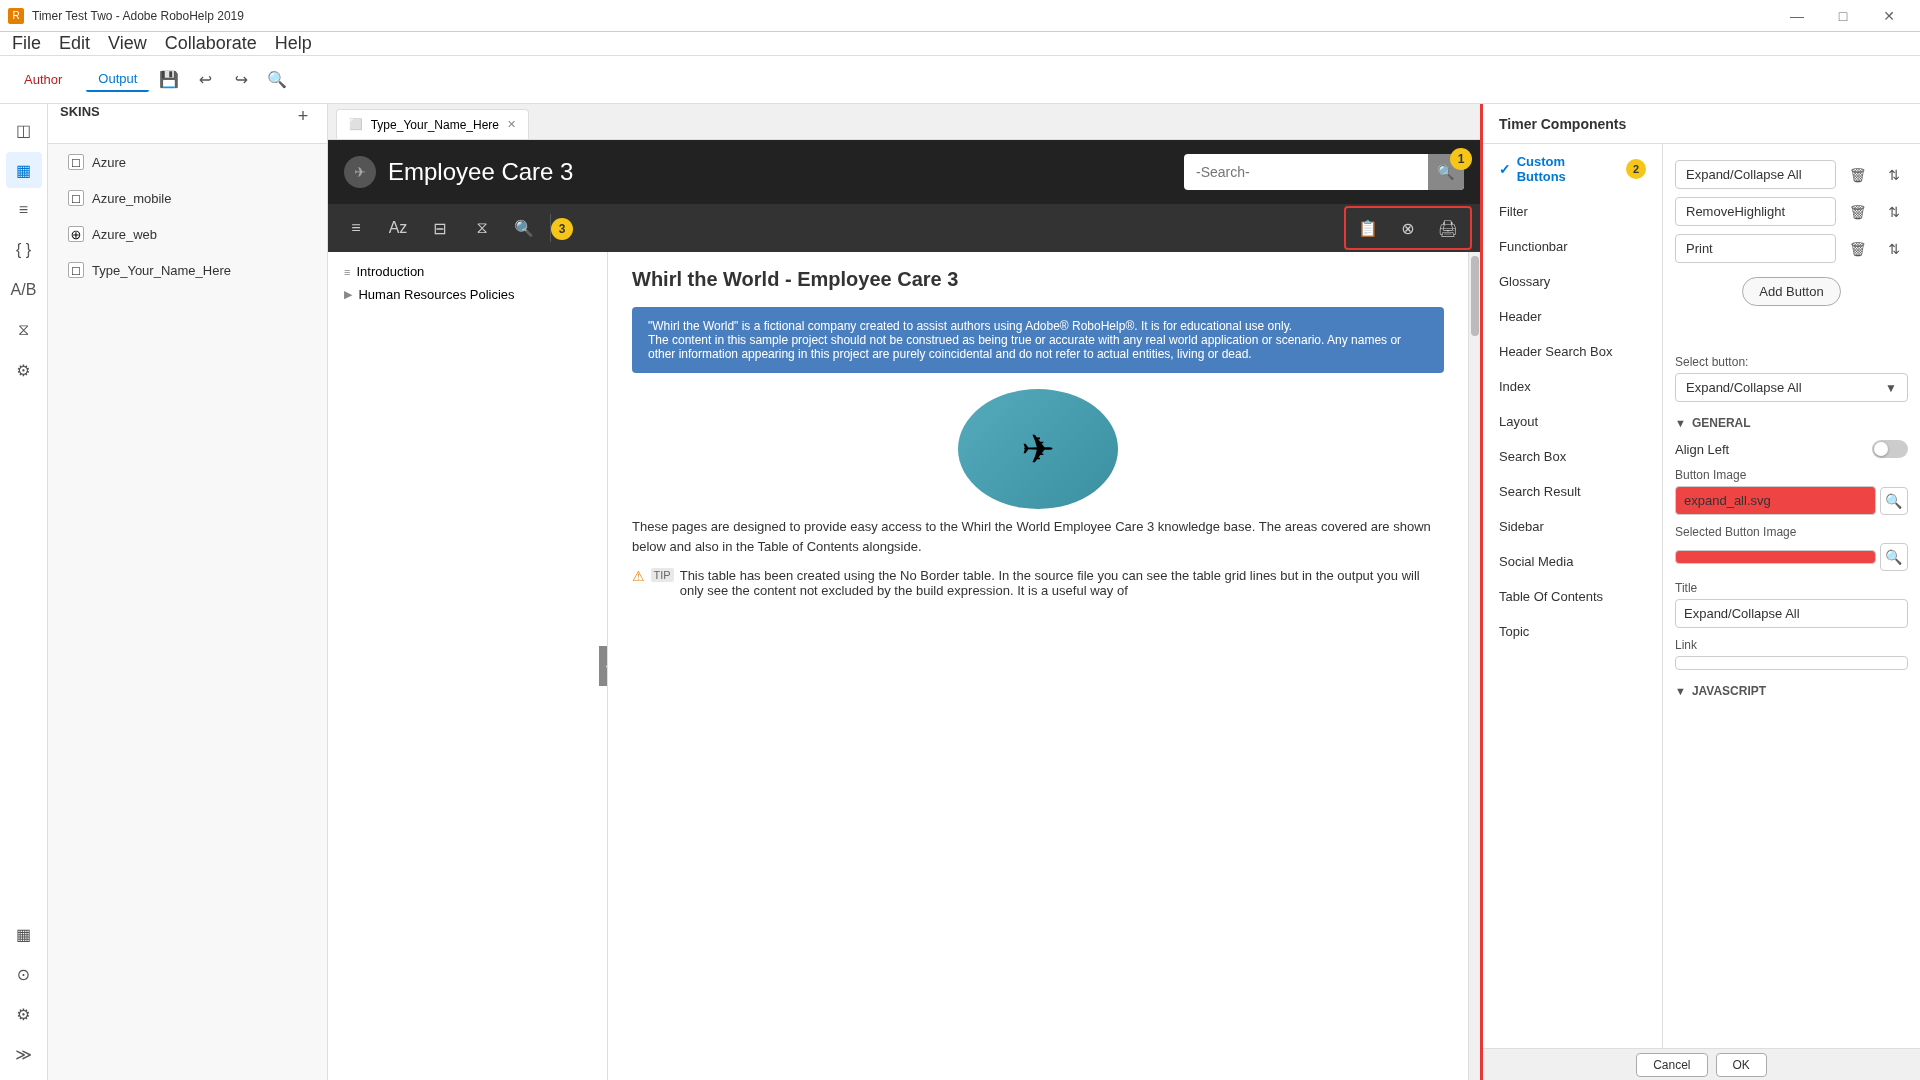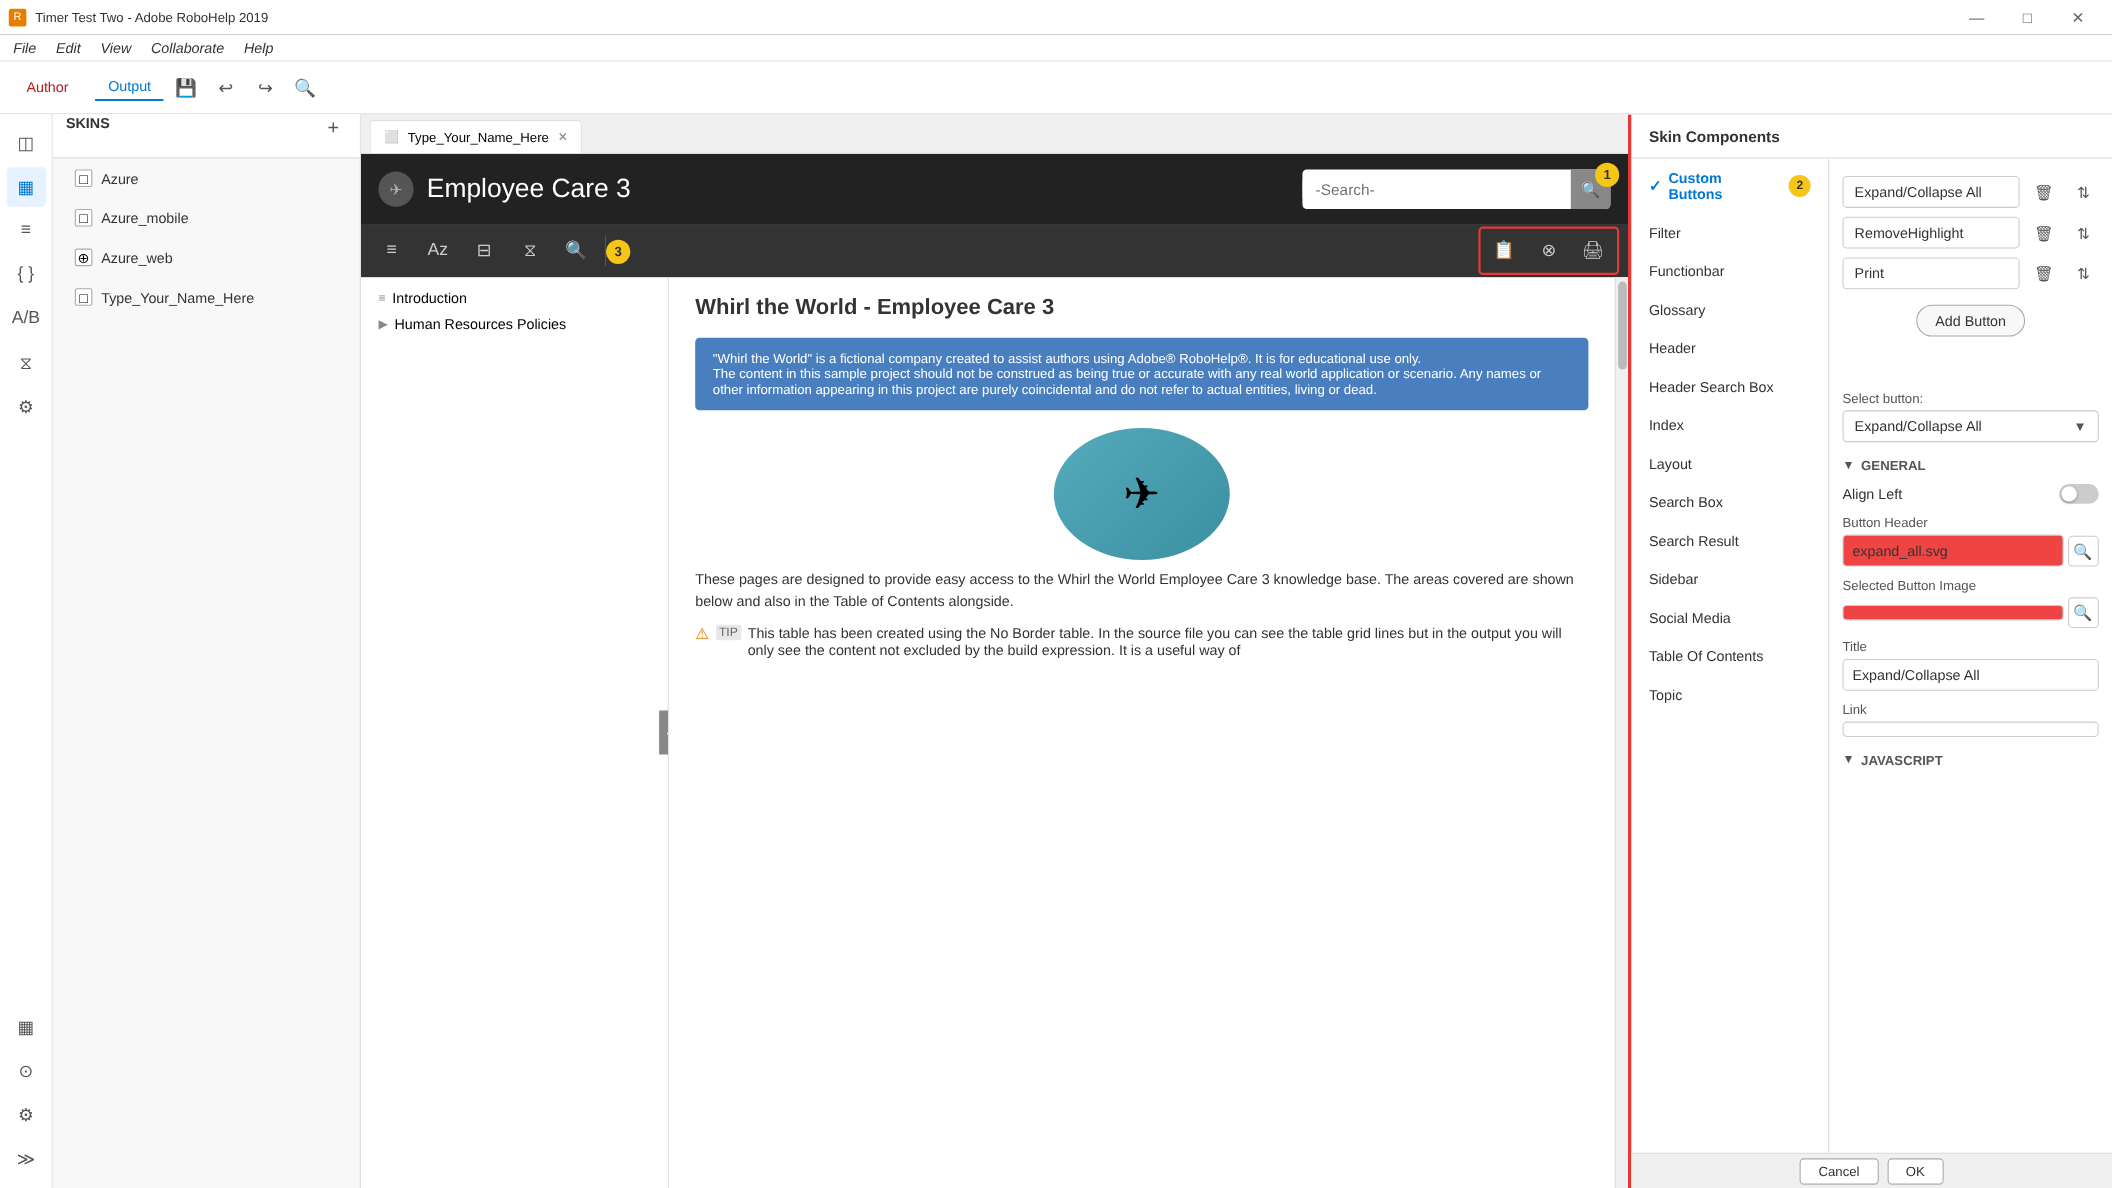--- a/index.html
+++ b/index.html
@@ -24,21 +24,21 @@
     
     .menu-bar {
       height: 24px;
       background: #fff;
       border-bottom: 1px solid #ddd;
       display: flex;
       align-items: center;
       padding: 0 4px;
       gap: 2px;
     }
-    .menu-item { padding: 2px 8px; font-size: 13px; color: #333; cursor: pointer; border-radius: 2px; font-style: italic; }
+    .menu-item { padding: 2px 8px; font-size: 18px; color: #333; cursor: pointer; border-radius: 2px; }
 
     
     .app-toolbar {
       height: 48px;
       background: #fff;
       border-bottom: 1px solid #ddd;
       display: flex;
       align-items: center;
       padding: 0 12px;
       gap: 4px;
@@ -588,21 +588,21 @@
               <div class="help-scrollbar-thumb"></div>
             </div>
           </div>
         </div>
 
       </div>
     </div>
 
     <div class="skin-panel">
       <div class="skin-panel-header">
-        <span>Skin Components</span>
+        <span>Timer Components</span>
       </div>
       <div class="skin-panel-body">
 
         <div class="skin-components-list">
           <div class="skin-comp-item active">
             <span class="check-icon">✓</span>
             <span>Custom Buttons</span>
 
             <div style="width:20px; height:20px; background:#f5c518; border-radius:50%; display:flex; align-items:center; justify-content:center; font-weight:bold; font-size:11px; color:#333; margin-left:4px;">2</div>
           </div>
@@ -687,21 +687,21 @@
           </div>
 
           <div class="toggle-row">
             <span class="toggle-label">Align Left</span>
             <div class="toggle">
               <div class="toggle-knob"></div>
             </div>
           </div>
 
           <div>
-            <div class="field-label">Button Header</div>
+            <div class="field-label">Button Image</div>
             <div class="text-field-row">
               <div class="text-field">expand_all.svg</div>
               <div class="field-icon-btn">🔍</div>
             </div>
           </div>
 
           <div>
             <div class="field-label">Selected Button Image</div>
             <div class="text-field-row">
               <div class="text-field"></div>

